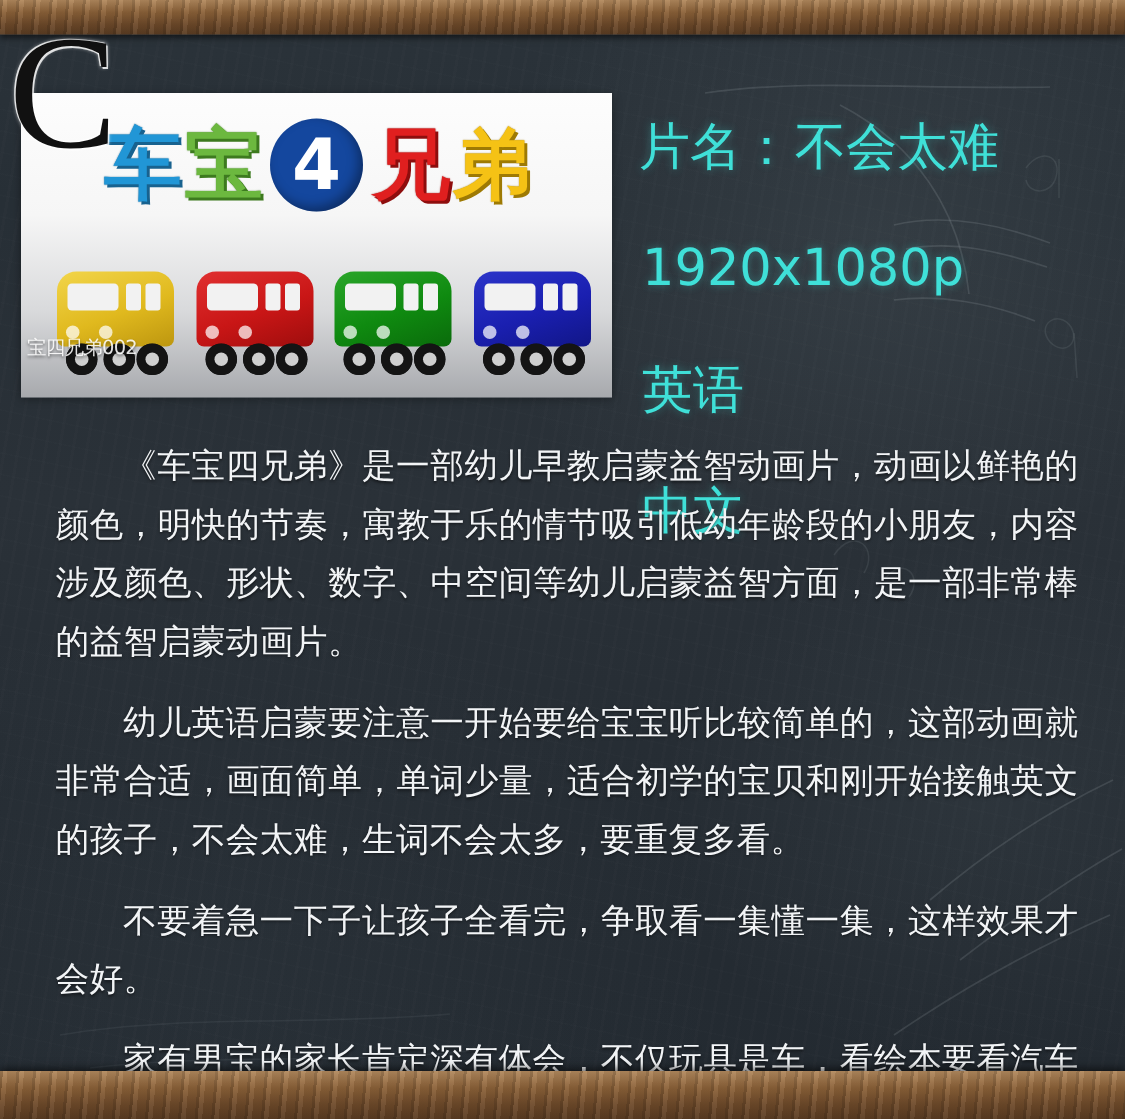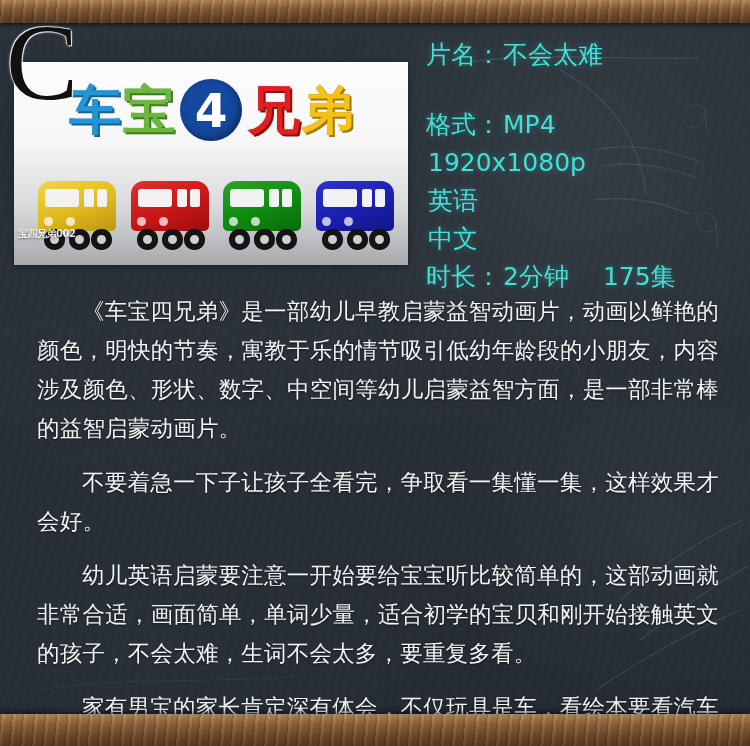--- a/index.html
+++ b/index.html
@@ -142,40 +142,41 @@
   .car .wheel.w3 { left:55px; }
 
   .c-yellow .body { background:linear-gradient(160deg,#f2d54a 0%,#e0b91e 55%,#bd960f 100%); }
   .c-red    .body { background:linear-gradient(160deg,#e03030 0%,#c91616 55%,#9e0d0d 100%); }
   .c-green  .body { background:linear-gradient(160deg,#2aa52a 0%,#0f8a10 55%,#0a6b0b 100%); }
   .c-blue   .body { background:linear-gradient(160deg,#2b34c9 0%,#1a1fb0 55%,#111687 100%); }
 
   .watermark {
     position:absolute; left:4px; bottom:24px;
     color:rgba(255,255,255,.88);
-    font-size:10px; font-weight:700;
+    font-size:13px; font-weight:400;
     letter-spacing:-.5px;
     text-shadow:0 1px 2px rgba(0,0,0,.5);
     font-family:"DejaVu Sans","Liberation Sans",sans-serif;
     white-space:nowrap;
   }
 
   
   .meta {
     position:absolute; left:426px; top:36px;
     width:312px;
     z-index:5;
   }
   .meta-row {
     display:flex; align-items:flex-end;
     color:#3fe0d8;
-    font-size:25px; line-height:38px;
+    font-size:34px; line-height:38px;
     font-family:"DejaVu Sans","Liberation Sans",sans-serif;
     text-shadow:0 0 6px rgba(63,224,216,.35);
     white-space:nowrap;
+    margin-top:43px;
   }
   .meta-row.title-row { margin-bottom:32px; }
   .meta-label { }
   .meta-value { margin-left:2px; }
   .meta-extra { margin-left:34px; }
 
   
   .copy {
     position:absolute; left:22px; top:277px;
     width:712px;
@@ -287,45 +288,36 @@
     <div class="watermark">宝四兄弟002</div>
   </div>
 
   <div class="meta">
 
     <div class="meta-row title-row">
       <span class="meta-label">片名：</span>
       <span class="meta-value">不会太难</span>
     </div>
 
-    <div class="meta-row">
-      <span class="meta-label">格式：</span>
-      <span class="meta-value">MP4</span>
-    </div>
 
     <div class="meta-row">
       <span class="meta-value">1920x1080p</span>
     </div>
 
     <div class="meta-row">
       <span class="meta-value">英语</span>
     </div>
 
     <div class="meta-row">
       <span class="meta-value">中文</span>
     </div>
 
-    <div class="meta-row">
-      <span class="meta-label">时长：</span>
-      <span class="meta-value">2分钟</span>
-      <span class="meta-extra">175集</span>
-    </div>
   </div>
 
   <div class="copy">
     <p>《车宝四兄弟》是一部幼儿早教启蒙益智动画片，动画以鲜艳的颜色，明快的节奏，寓教于乐的情节吸引低幼年龄段的小朋友，内容涉及颜色、形状、数字、中空间等幼儿启蒙益智方面，是一部非常棒的益智启蒙动画片。</p>
+    <p>幼儿英语启蒙要注意一开始要给宝宝听比较简单的，这部动画就非常合适，画面简单，单词少量，适合初学的宝贝和刚开始接触英文的孩子，不会太难，生词不会太多，要重复多看。</p>
     <p>不要着急一下子让孩子全看完，争取看一集懂一集，这样效果才会好。</p>
-    <p>幼儿英语启蒙要注意一开始要给宝宝听比较简单的，这部动画就非常合适，画面简单，单词少量，适合初学的宝贝和刚开始接触英文的孩子，不会太难，生词不会太多，要重复多看。</p>
     <p>家有男宝的家长肯定深有体会，不仅玩具是车，看绘本要看汽车主题，这部动画就非常合适。</p>
     <p>可以让宝宝们和车宝四兄弟在每集的游戏中一起学习。原本以为只是启蒙音乐，却发现几乎每一帧都是满满的知识点。</p>
   </div>
 
 </div>
 
 </body></html>

